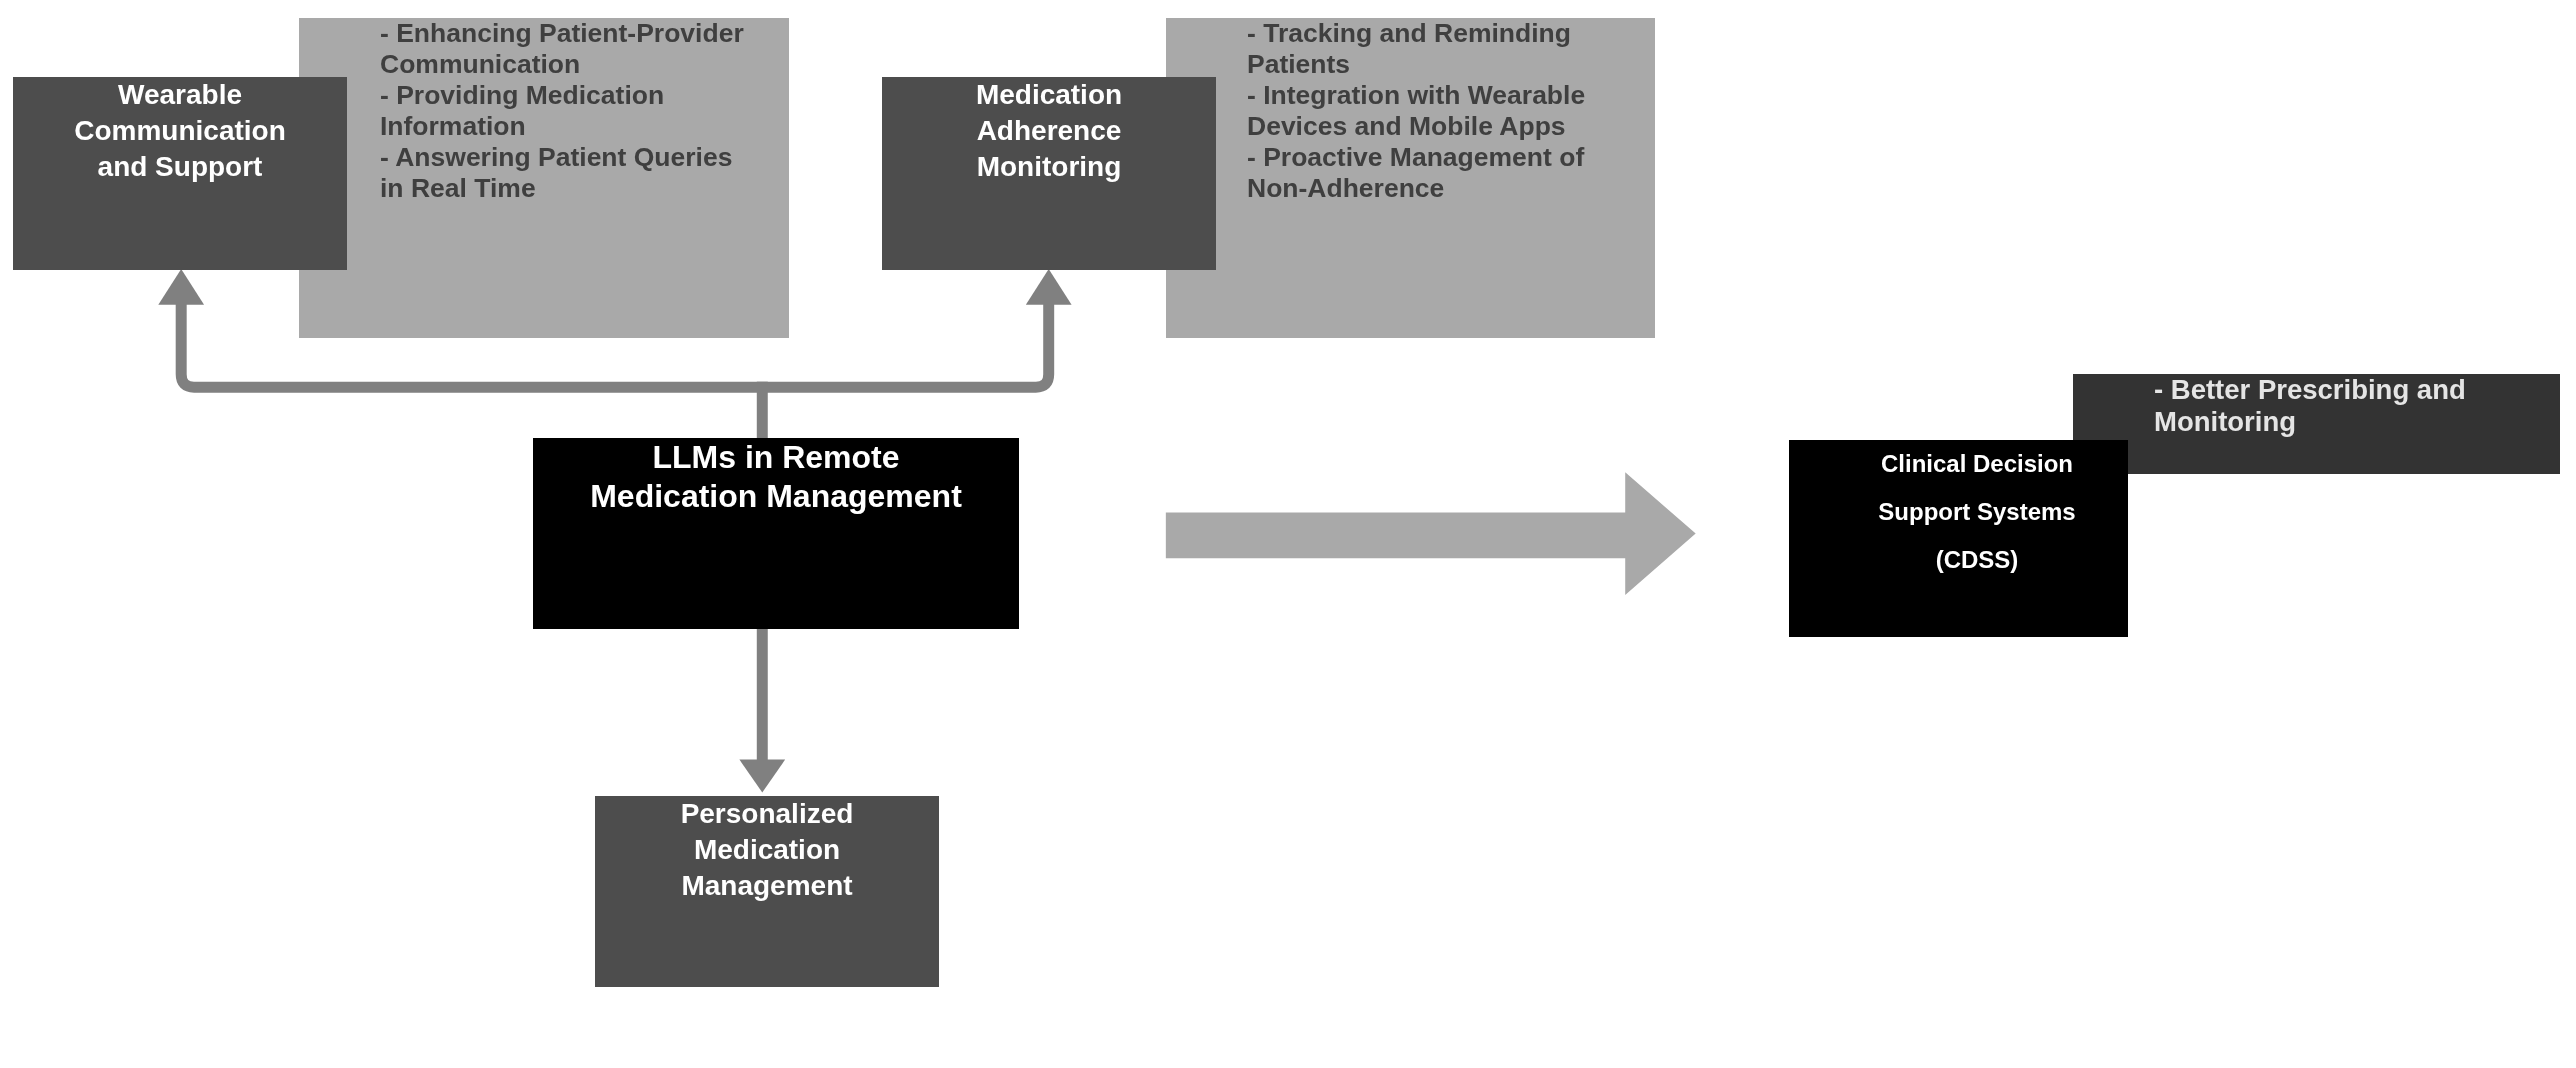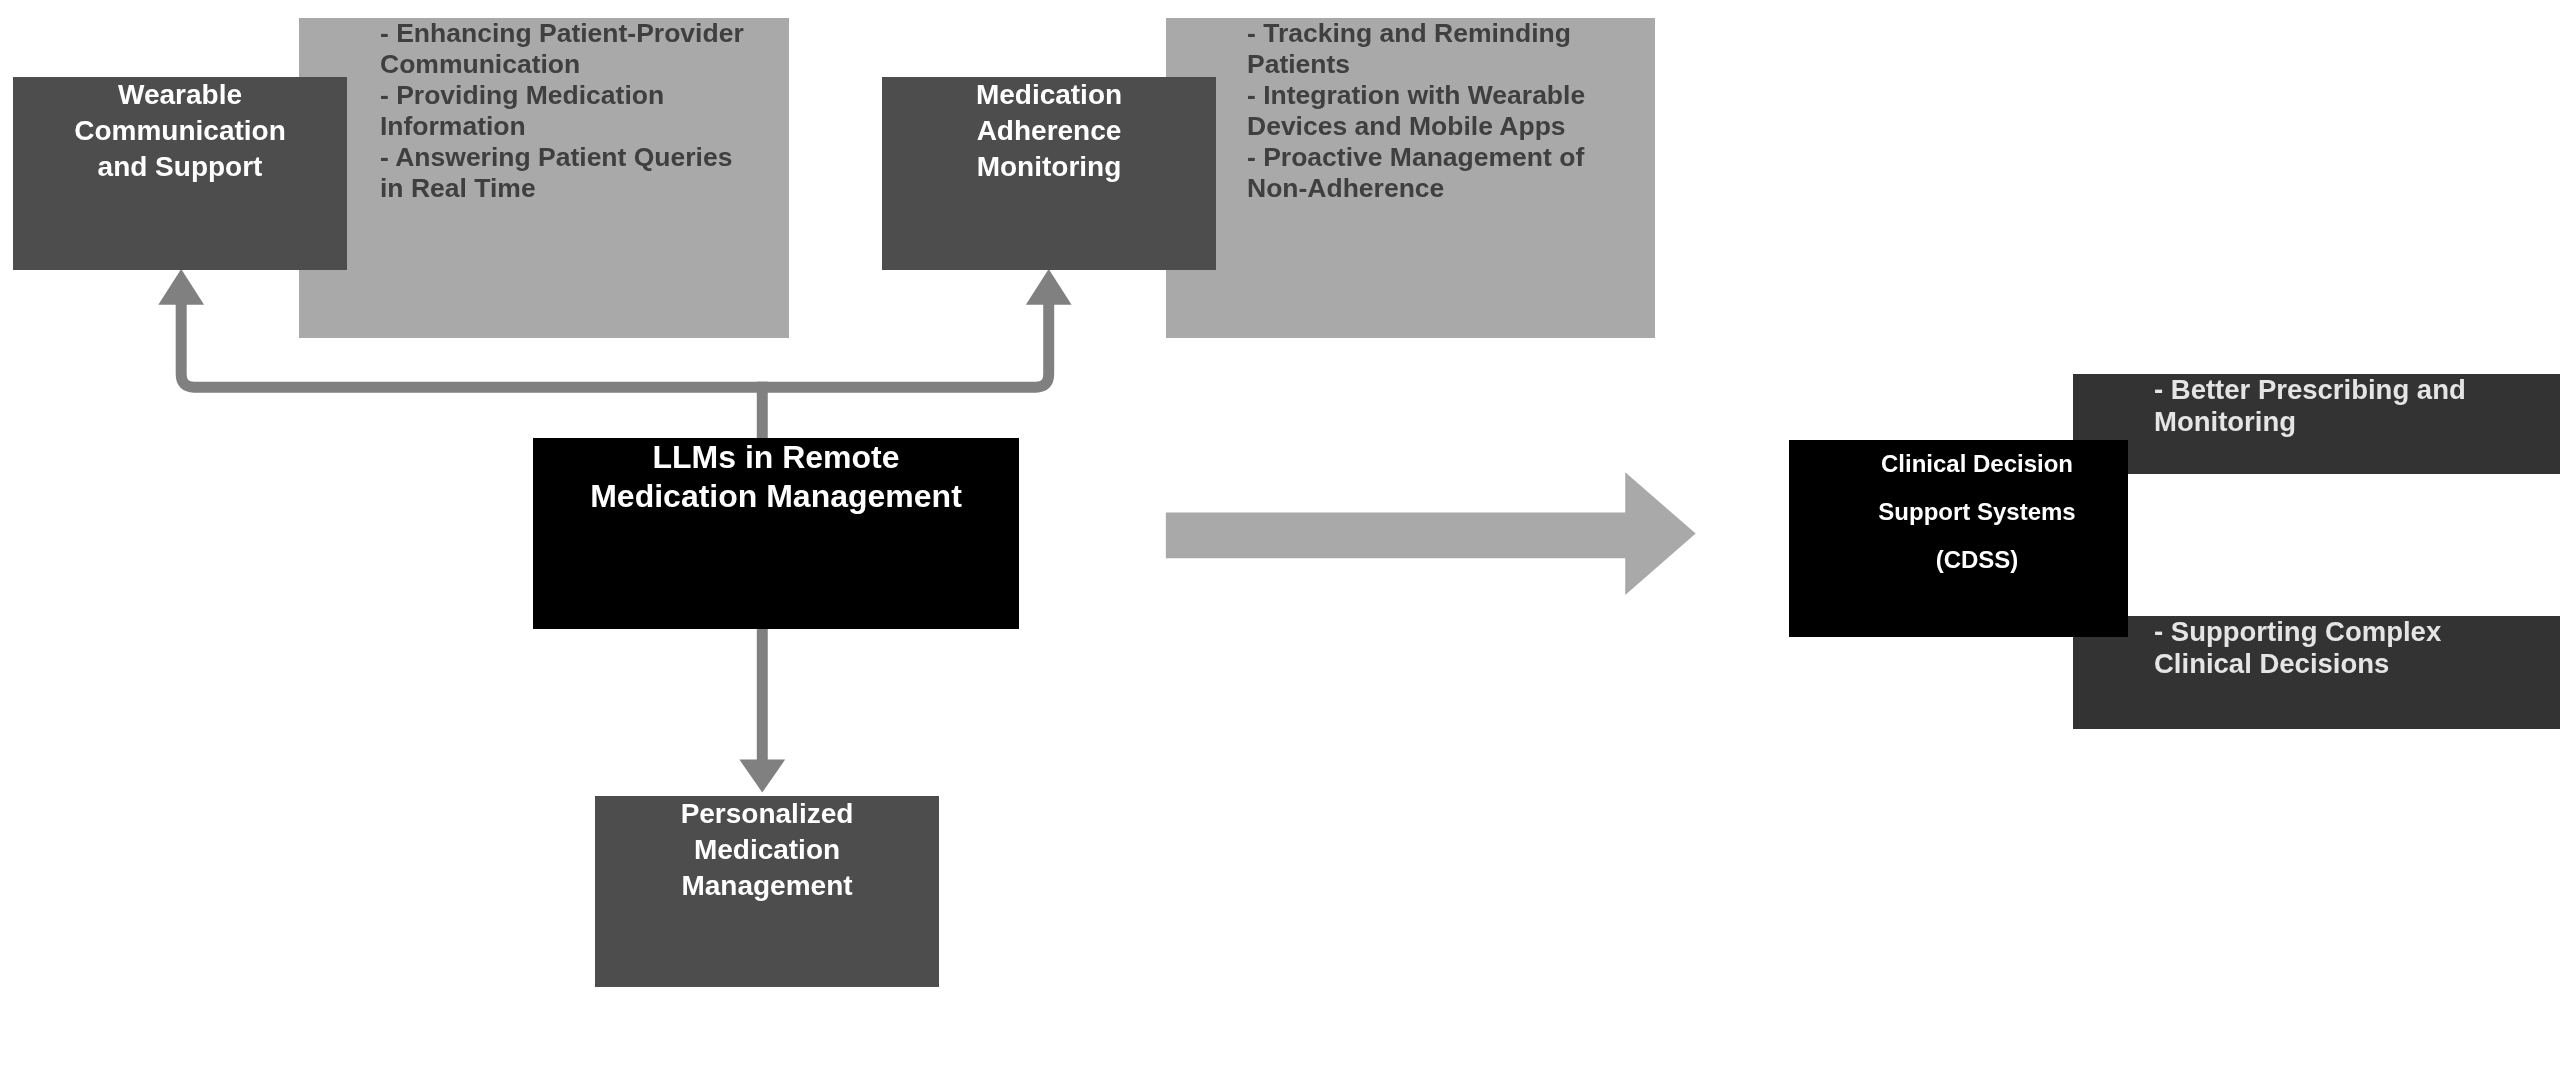--- a/index.html
+++ b/index.html
@@ -147,24 +147,20 @@
     <div class="title-text">LLMs in Remote
 Medication Management</div>
   </div>
 
   <div class="node benefit-box benefit1">
     <div class="benefit-text">- Better Prescribing and
 Monitoring</div>
   </div>
 
 
-  <div class="node benefit-box benefit3">
-    <div class="benefit-text">- Supporting Complex
-Clinical Decisions</div>
-  </div>
 
   <div class="node black-box cdss">
     <div class="title-text">Clinical Decision
 Support Systems
 (CDSS)</div>
   </div>
 
 </div>
 
 

